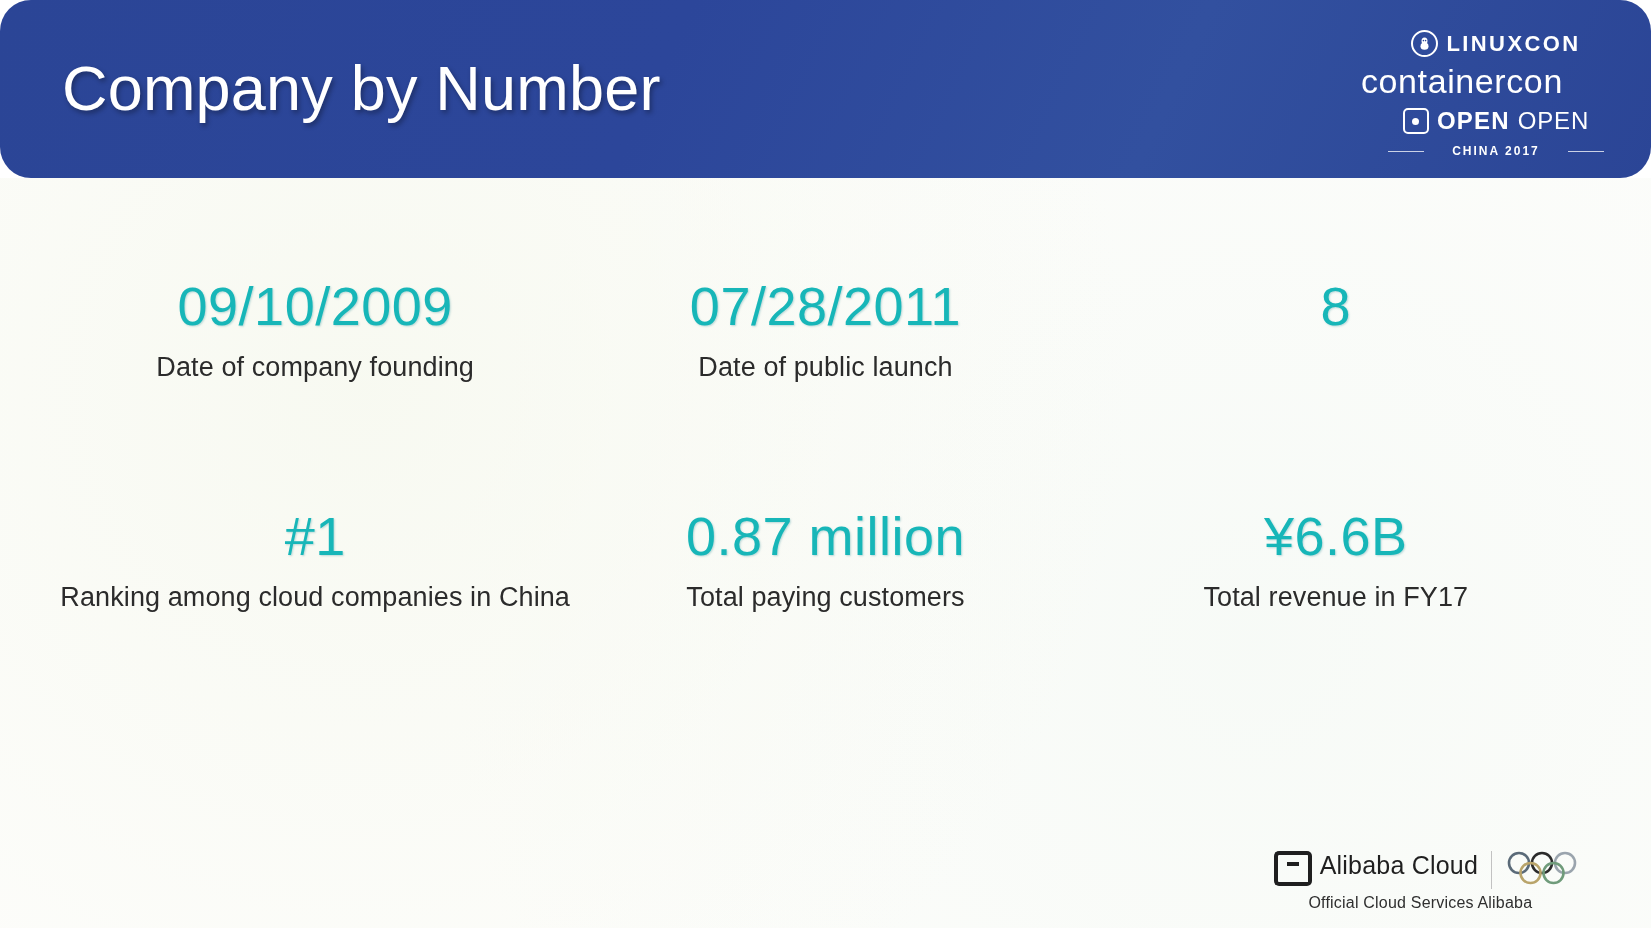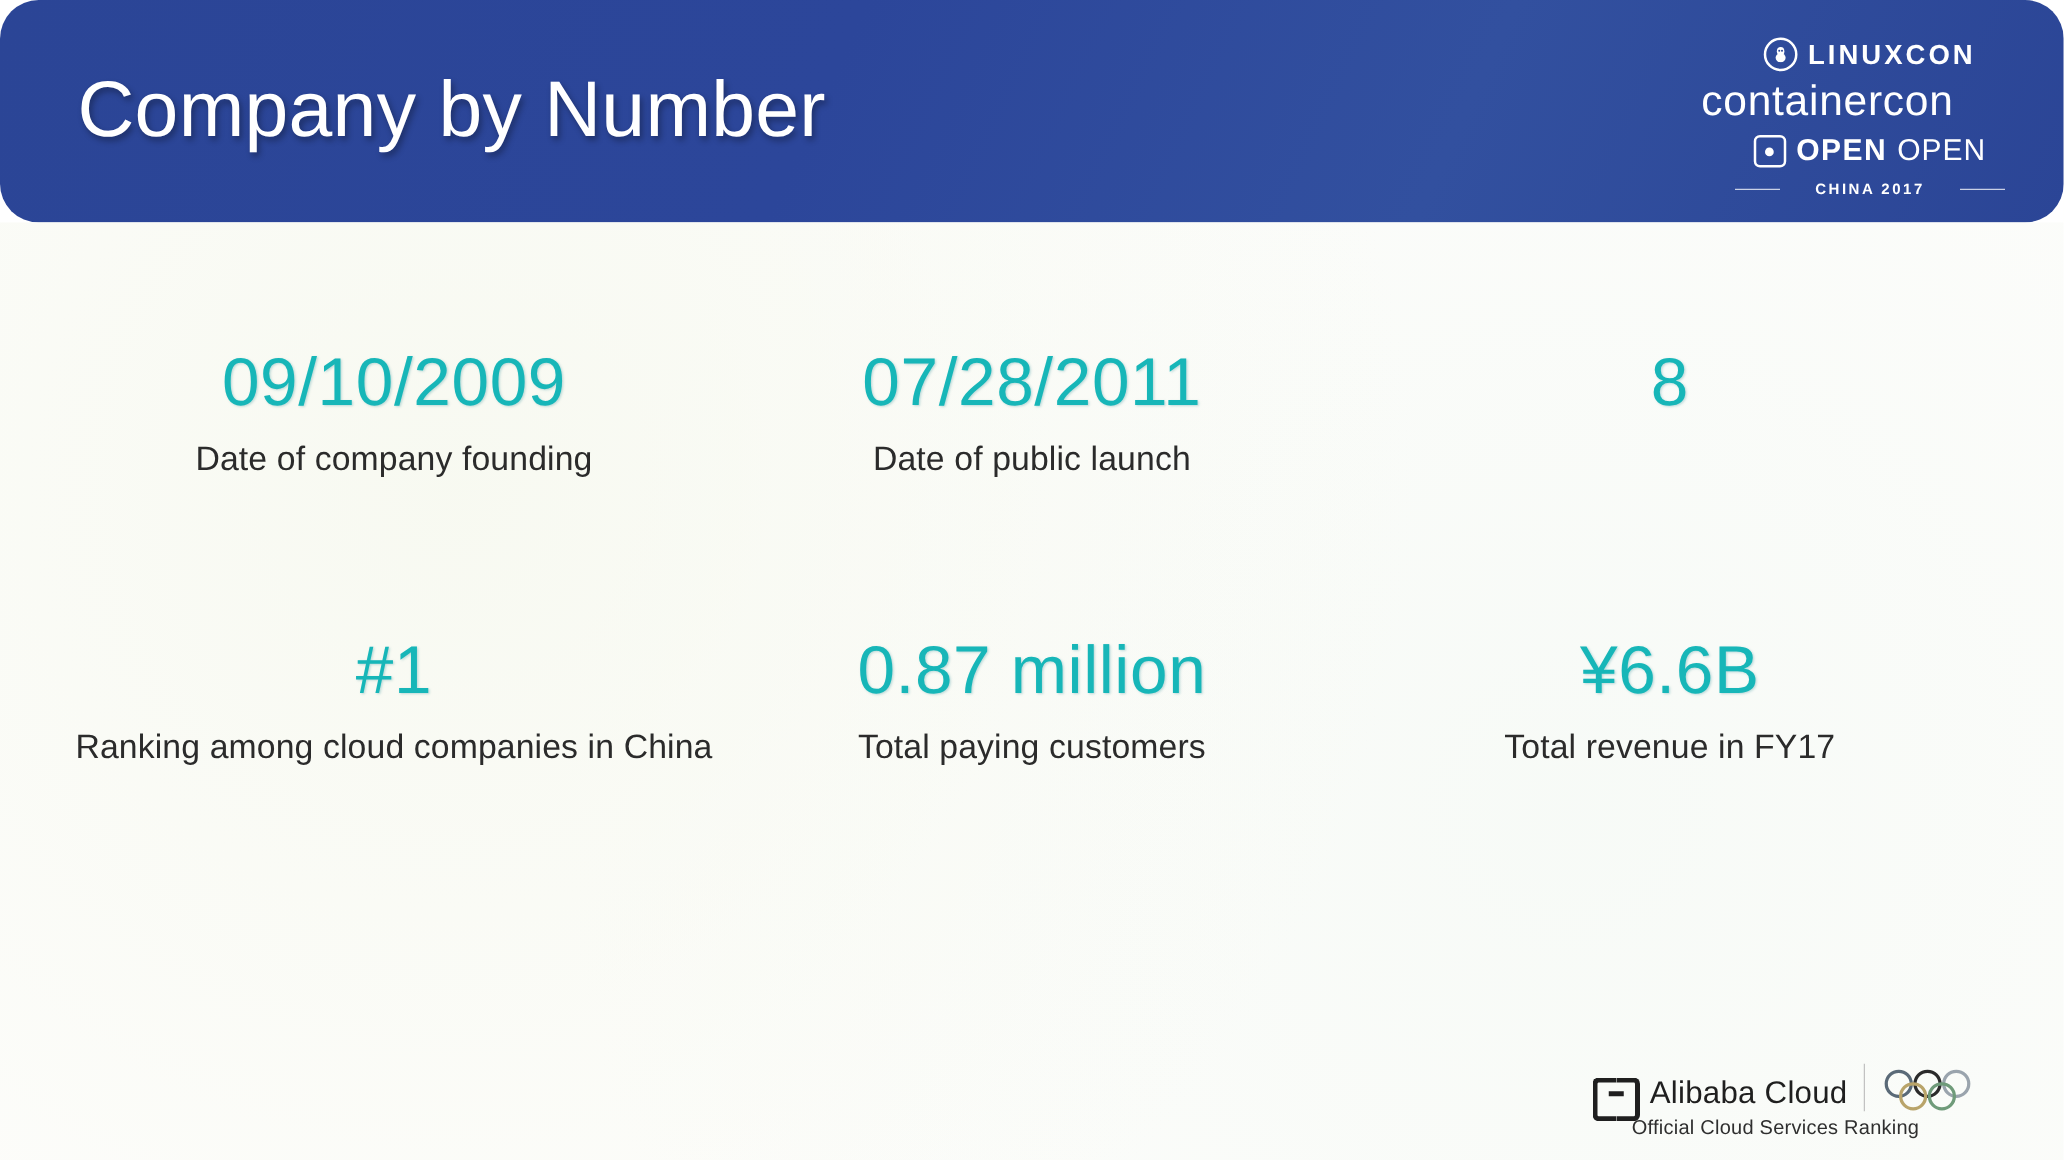--- a/index.html
+++ b/index.html
@@ -82,21 +82,21 @@
     margin-top:16px;
     font-size:27px;font-weight:400;color:#2b2b2b;
     line-height:1.22;text-align:center;letter-spacing:0.1px;
   }
 
   
   .footer{
     position:absolute;right:72px;bottom:16px;
     display:flex;flex-direction:column;align-items:center;
   }
-  .footer-main{display:flex;align-items:flex-end;padding-left:12px;}
+  .footer-main{display:flex;align-items:flex-start;padding-left:12px;}
   .ali-mark{
     width:38px;height:27px;position:relative;margin-right:8px;
   }
   .ali-mark .br{
     position:absolute;top:0;width:15px;height:27px;
     border:4px solid #1f1f1f;border-radius:5px;
   }
   .ali-mark .br.l{left:0;border-right:none;border-top-right-radius:0;border-bottom-right-radius:0;}
   .ali-mark .br.r{right:0;border-left:none;border-top-left-radius:0;border-bottom-left-radius:0;}
   .ali-mark .bar{
@@ -194,15 +194,15 @@
           <g fill="none" stroke-width="2.6">
             <circle cx="14" cy="12" r="10" stroke="#5a6a78"></circle>
             <circle cx="37" cy="12" r="10" stroke="#2b2b2b"></circle>
             <circle cx="60" cy="12" r="10" stroke="#9aa4ad"></circle>
             <circle cx="25.5" cy="22" r="10" stroke="#b9a46a"></circle>
             <circle cx="48.5" cy="22" r="10" stroke="#6f9b7a"></circle>
           </g>
         </svg>
       </span>
     </div>
-    <div class="footer-tag">Official Cloud Services Ranking</div>
+    <div class="footer-tag">Official Cloud Services Alibaba</div>
   </div>
 </div>
 
 </body></html>

